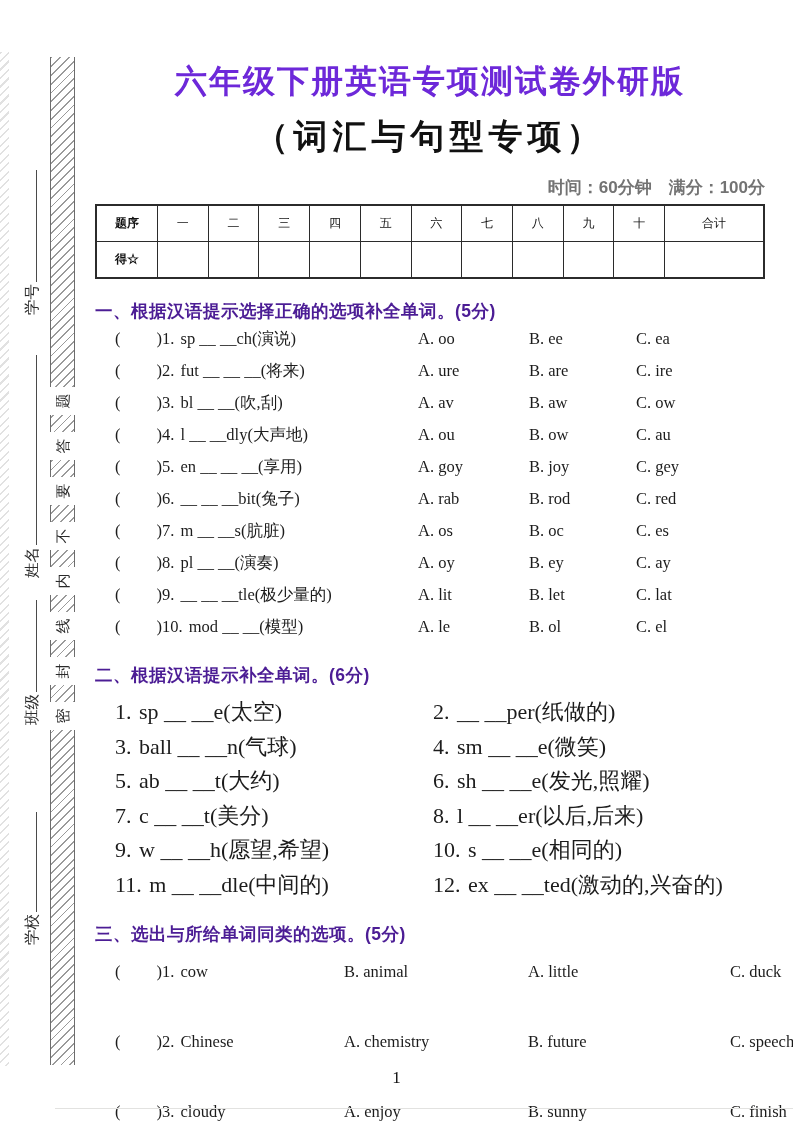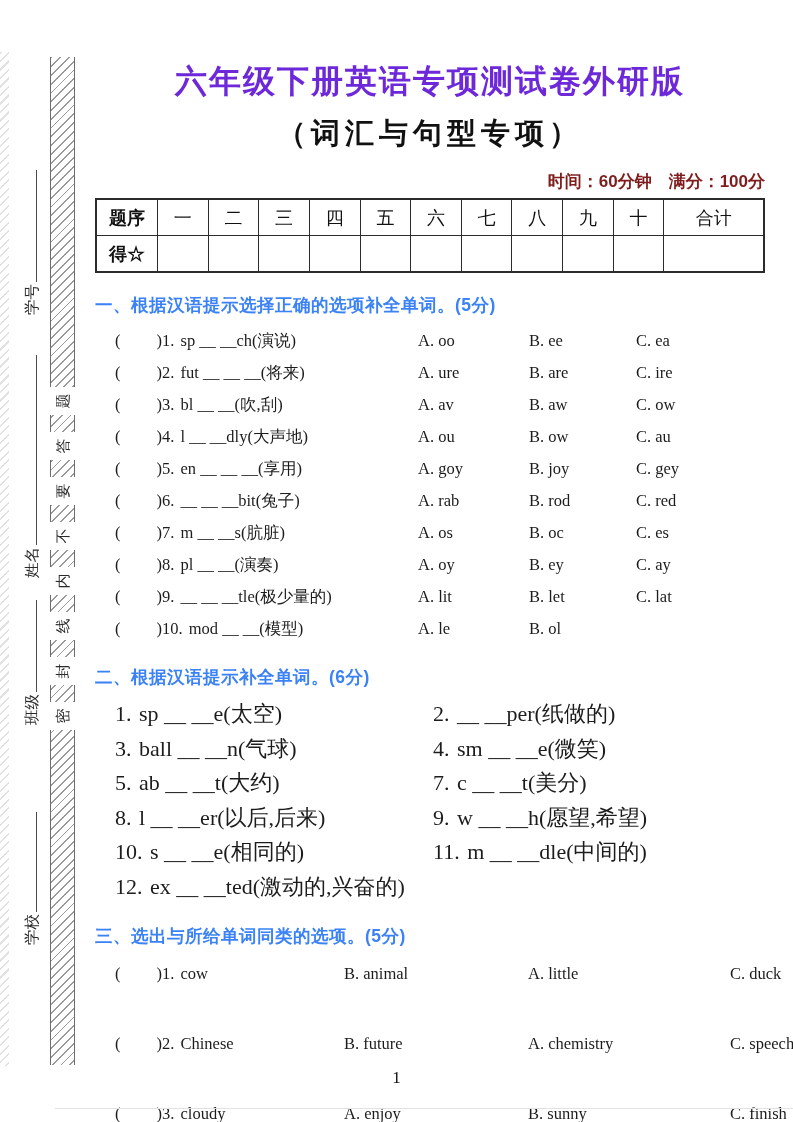--- a/index.html
+++ b/index.html
@@ -33,42 +33,42 @@
     display:inline-block;height:4px;border-bottom:1.3px solid #4a4a4a;
     margin-left:2px;
   }
   
   #content{position:absolute;left:95px;top:0;width:670px;}
   .title{
     margin:60px 0 0 0;text-align:center;font-size:32px;font-weight:700;
     letter-spacing:2px;font-family:"Liberation Sans", sans-serif;color:#6d28d9;
   }
   .subtitle{
-    margin:10px 0 0 0;text-align:center;font-size:29px;font-weight:700;
+    margin:10px 0 0 0;text-align:center;font-size:34px;font-weight:700;
     letter-spacing:5px;font-family:"Liberation Sans", sans-serif;color:#111;
   }
   .info-line{
     margin-top:16px;text-align:right;font-size:17px;font-weight:600;
-    font-family:"Liberation Sans", sans-serif;color:#7f1d1d;
+    font-family:"Liberation Sans", sans-serif;color:#737373;
   }
   table.score{
     margin-top:5px;width:100%;border-collapse:collapse;
-    font-family:"Liberation Sans", sans-serif;font-size:18px;color:#111;
+    font-family:"Liberation Sans", sans-serif;font-size:12px;color:#111;
   }
   table.score td{
     border:1.5px solid #2b2b2b;height:35px;text-align:center;padding:0;
   }
   table.score{border:2px solid #2b2b2b;}
   td.firstcol{width:60px;font-weight:600;}
   .sec-heading{
     margin:20px 0 0 0;font-size:17.5px;font-weight:700;
-    font-family:"Liberation Sans", sans-serif;color:#3b82f6;letter-spacing:.5px;
+    font-family:"Liberation Sans", sans-serif;color:#4c1d95;letter-spacing:.5px;
   }
   .s1-grid,.s3-grid{display:grid;margin-left:20px;font-size:16.5px;}
-  .s1-grid{grid-template-columns:303px 111px 107px auto;grid-auto-rows:32px;margin-top:8px;}
+  .s1-grid{grid-template-columns:303px 111px 107px auto;grid-auto-rows:32px;}
   .s3-grid{grid-template-columns:191px 146px 164px auto;grid-auto-rows:32px;margin-top:10px;gap:38px;}
   .s2-grid{display:grid;grid-template-columns:318px auto;grid-auto-rows:34.5px;margin-left:20px;margin-top:8px;font-size:22px;}
   .cell{white-space:nowrap;line-height:32px;overflow:visible;}
   .s2-grid .cell{line-height:34.5px;}
   .bracket-gap{display:inline-block;width:36px;}
   .qnum{padding-right:2px;}
   .page-num{
     position:absolute;left:0;top:1068px;width:793px;text-align:center;
     font-size:17px;color:#111;
   }
@@ -172,46 +172,48 @@
         <div class="cell">A. oy</div>
         <div class="cell">B. ey</div>
         <div class="cell">C. ay</div>
         <div class="cell"><span>(</span><span class="bracket-gap"></span><span>)</span><span class="qnum">9. </span><span>__ __ __tle(极少量的)</span></div>
         <div class="cell">A. lit</div>
         <div class="cell">B. let</div>
         <div class="cell">C. lat</div>
         <div class="cell"><span>(</span><span class="bracket-gap"></span><span>)</span><span class="qnum">10. </span><span>mod __ __(模型)</span></div>
         <div class="cell">A. le</div>
         <div class="cell">B. ol</div>
+        <div class="cell">C. el</div>
       </div>
 
     <div class="sec-heading">二、根据汉语提示补全单词。(6分)</div>
     <div class="s2-grid">
         <div class="cell"><span class="qnum">1. </span><span>sp __ __e(太空)</span></div>
         <div class="cell"><span class="qnum">2. </span><span>__ __per(纸做的)</span></div>
         <div class="cell"><span class="qnum">3. </span><span>ball __ __n(气球)</span></div>
         <div class="cell"><span class="qnum">4. </span><span>sm __ __e(微笑)</span></div>
         <div class="cell"><span class="qnum">5. </span><span>ab __ __t(大约)</span></div>
+        <div class="cell"><span class="qnum">6. </span><span>sh __ __e(发光,照耀)</span></div>
         <div class="cell"><span class="qnum">7. </span><span>c __ __t(美分)</span></div>
         <div class="cell"><span class="qnum">8. </span><span>l __ __er(以后,后来)</span></div>
         <div class="cell"><span class="qnum">9. </span><span>w __ __h(愿望,希望)</span></div>
         <div class="cell"><span class="qnum">10. </span><span>s __ __e(相同的)</span></div>
         <div class="cell"><span class="qnum">11. </span><span>m __ __dle(中间的)</span></div>
         <div class="cell"><span class="qnum">12. </span><span>ex __ __ted(激动的,兴奋的)</span></div>
       </div>
 
     <div class="sec-heading">三、选出与所给单词同类的选项。(5分)</div>
     <div class="s3-grid">
         <div class="cell"><span>(</span><span class="bracket-gap"></span><span>)</span><span class="qnum">1. </span><span>cow</span></div>
         <div class="cell">B. animal</div>
         <div class="cell">A. little</div>
         <div class="cell">C. duck</div>
         <div class="cell"><span>(</span><span class="bracket-gap"></span><span>)</span><span class="qnum">2. </span><span>Chinese</span></div>
+        <div class="cell">A. chemistry</div>
         <div class="cell">B. future</div>
-        <div class="cell">A. chemistry</div>
         <div class="cell">C. speech</div>
         <div class="cell"><span>(</span><span class="bracket-gap"></span><span>)</span><span class="qnum">3. </span><span>cloudy</span></div>
         <div class="cell">A. enjoy</div>
         <div class="cell">B. sunny</div>
         <div class="cell">C. finish</div>
         <div class="cell"><span>(</span><span class="bracket-gap"></span><span>)</span><span class="qnum">4. </span><span>made</span></div>
         <div class="cell">A. spoke</div>
         <div class="cell">B. play</div>
       </div>
   </div>

